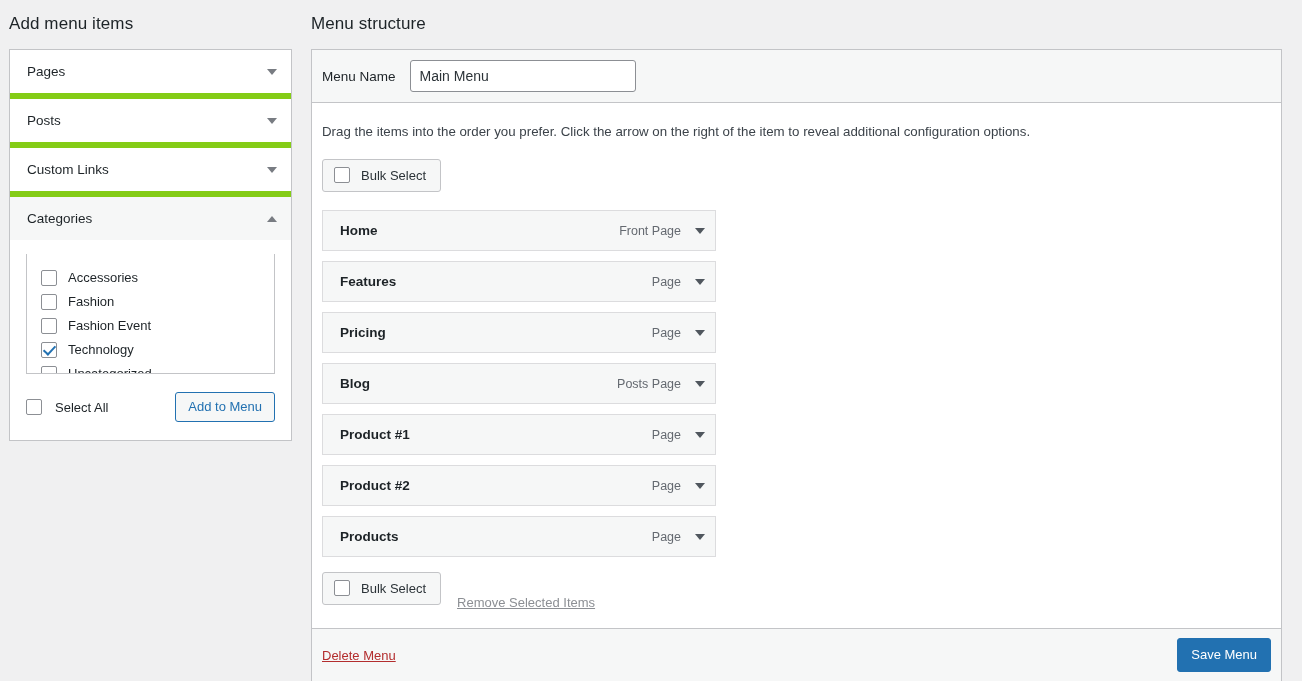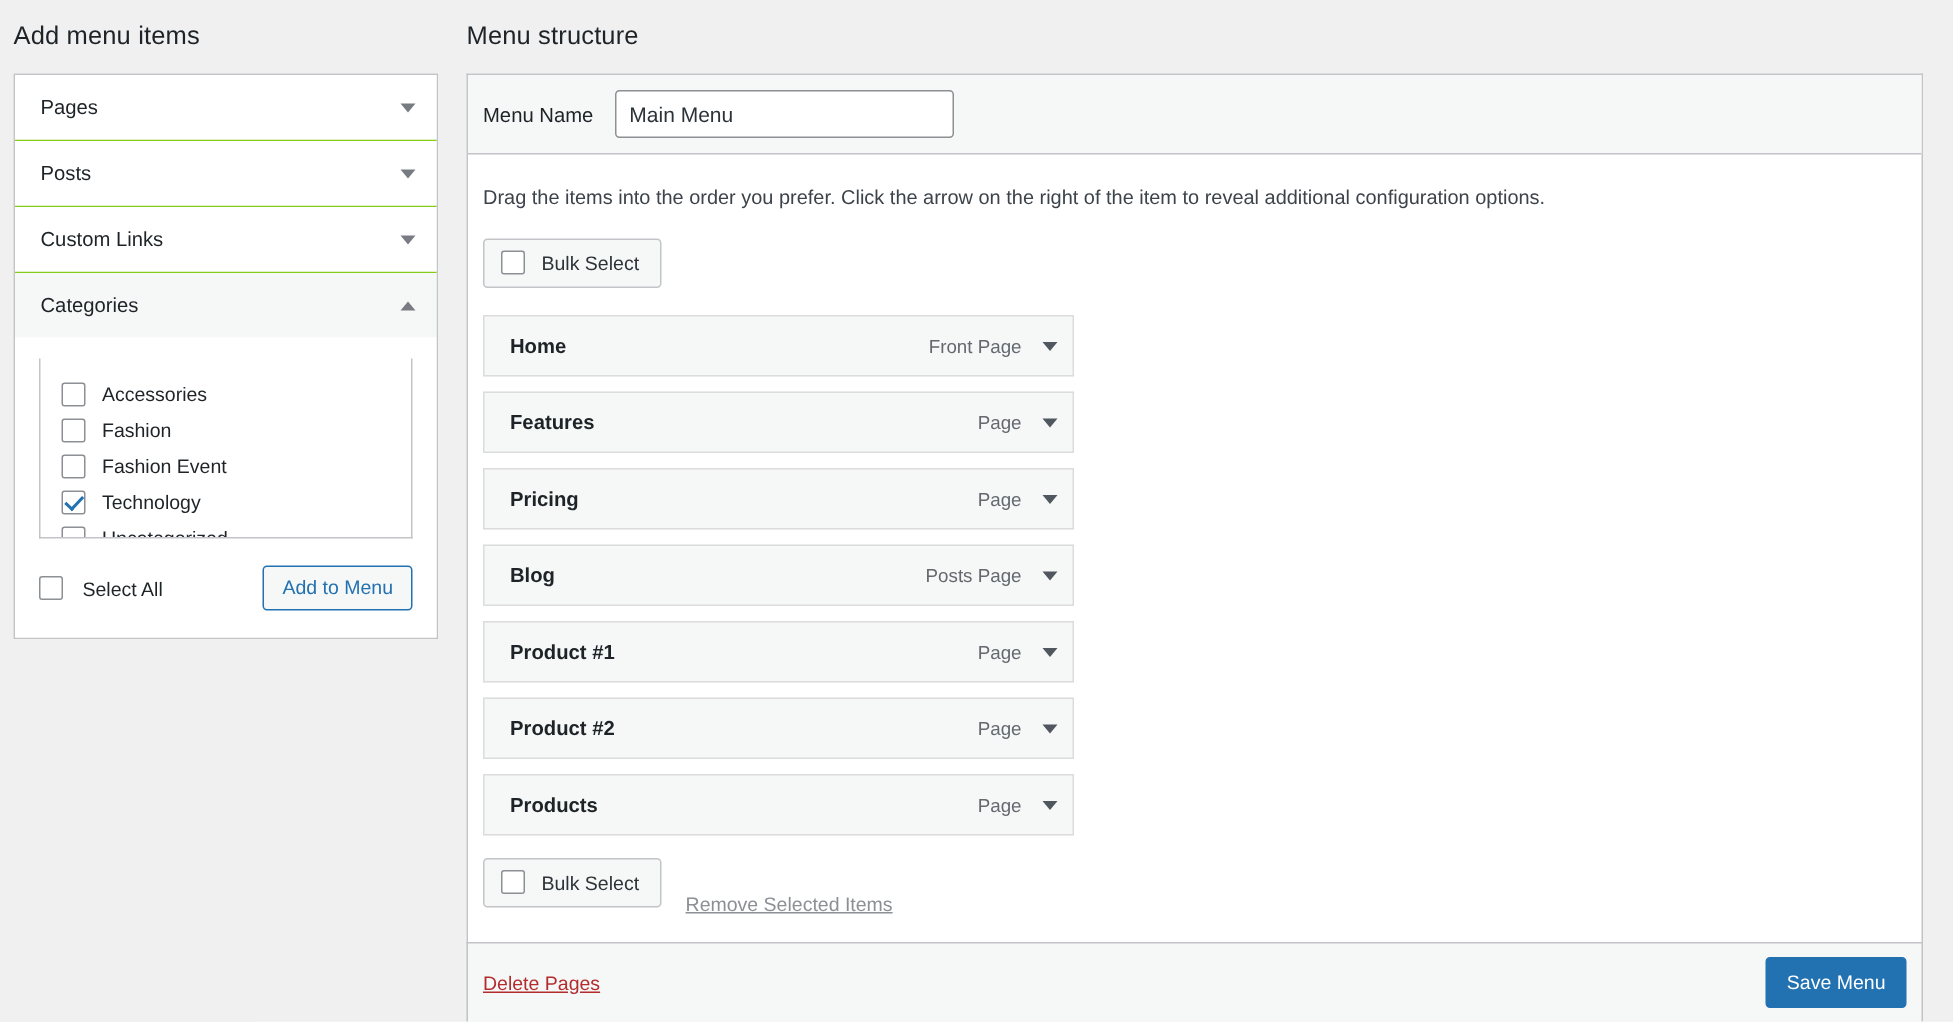--- a/index.html
+++ b/index.html
@@ -25,21 +25,21 @@
   #heading-right { left: 311px; top: 14px; }
 
   
   .accordion {
     position: absolute;
     left: 9px; top: 49px;
     width: 283px;
     background: #fff;
     border: 1px solid #c3c4c7;
   }
-  .acc-panel { border-bottom: 1px solid #84cc16; }
+  .acc-panel { border-bottom: 6px solid #84cc16; }
   .acc-panel:last-child { border-bottom: none; }
   .acc-head {
     display: flex; align-items: center; justify-content: space-between;
     height: 43px;
     padding: 0 14px 0 17px;
     cursor: pointer;
     background: #fff;
   }
   .acc-panel.open > .acc-head { background: #f6f7f7; }
   .acc-title { font-size: 13.5px; color: #1d2327; }
@@ -406,17 +406,17 @@
           <span class="cb"></span>
           <span class="bulk-label">Bulk Select</span>
         </div>
         <span class="link-disabled">Remove Selected Items</span>
       </div>
 
     </div>
   </div>
 
   <div class="footer-bar">
-    <span class="delete-link">Delete Pages</span>
+    <span class="delete-link">Delete Menu</span>
     <button class="btn-primary">Save Menu</button>
   </div>
 
 </div>
 
 </body></html>

